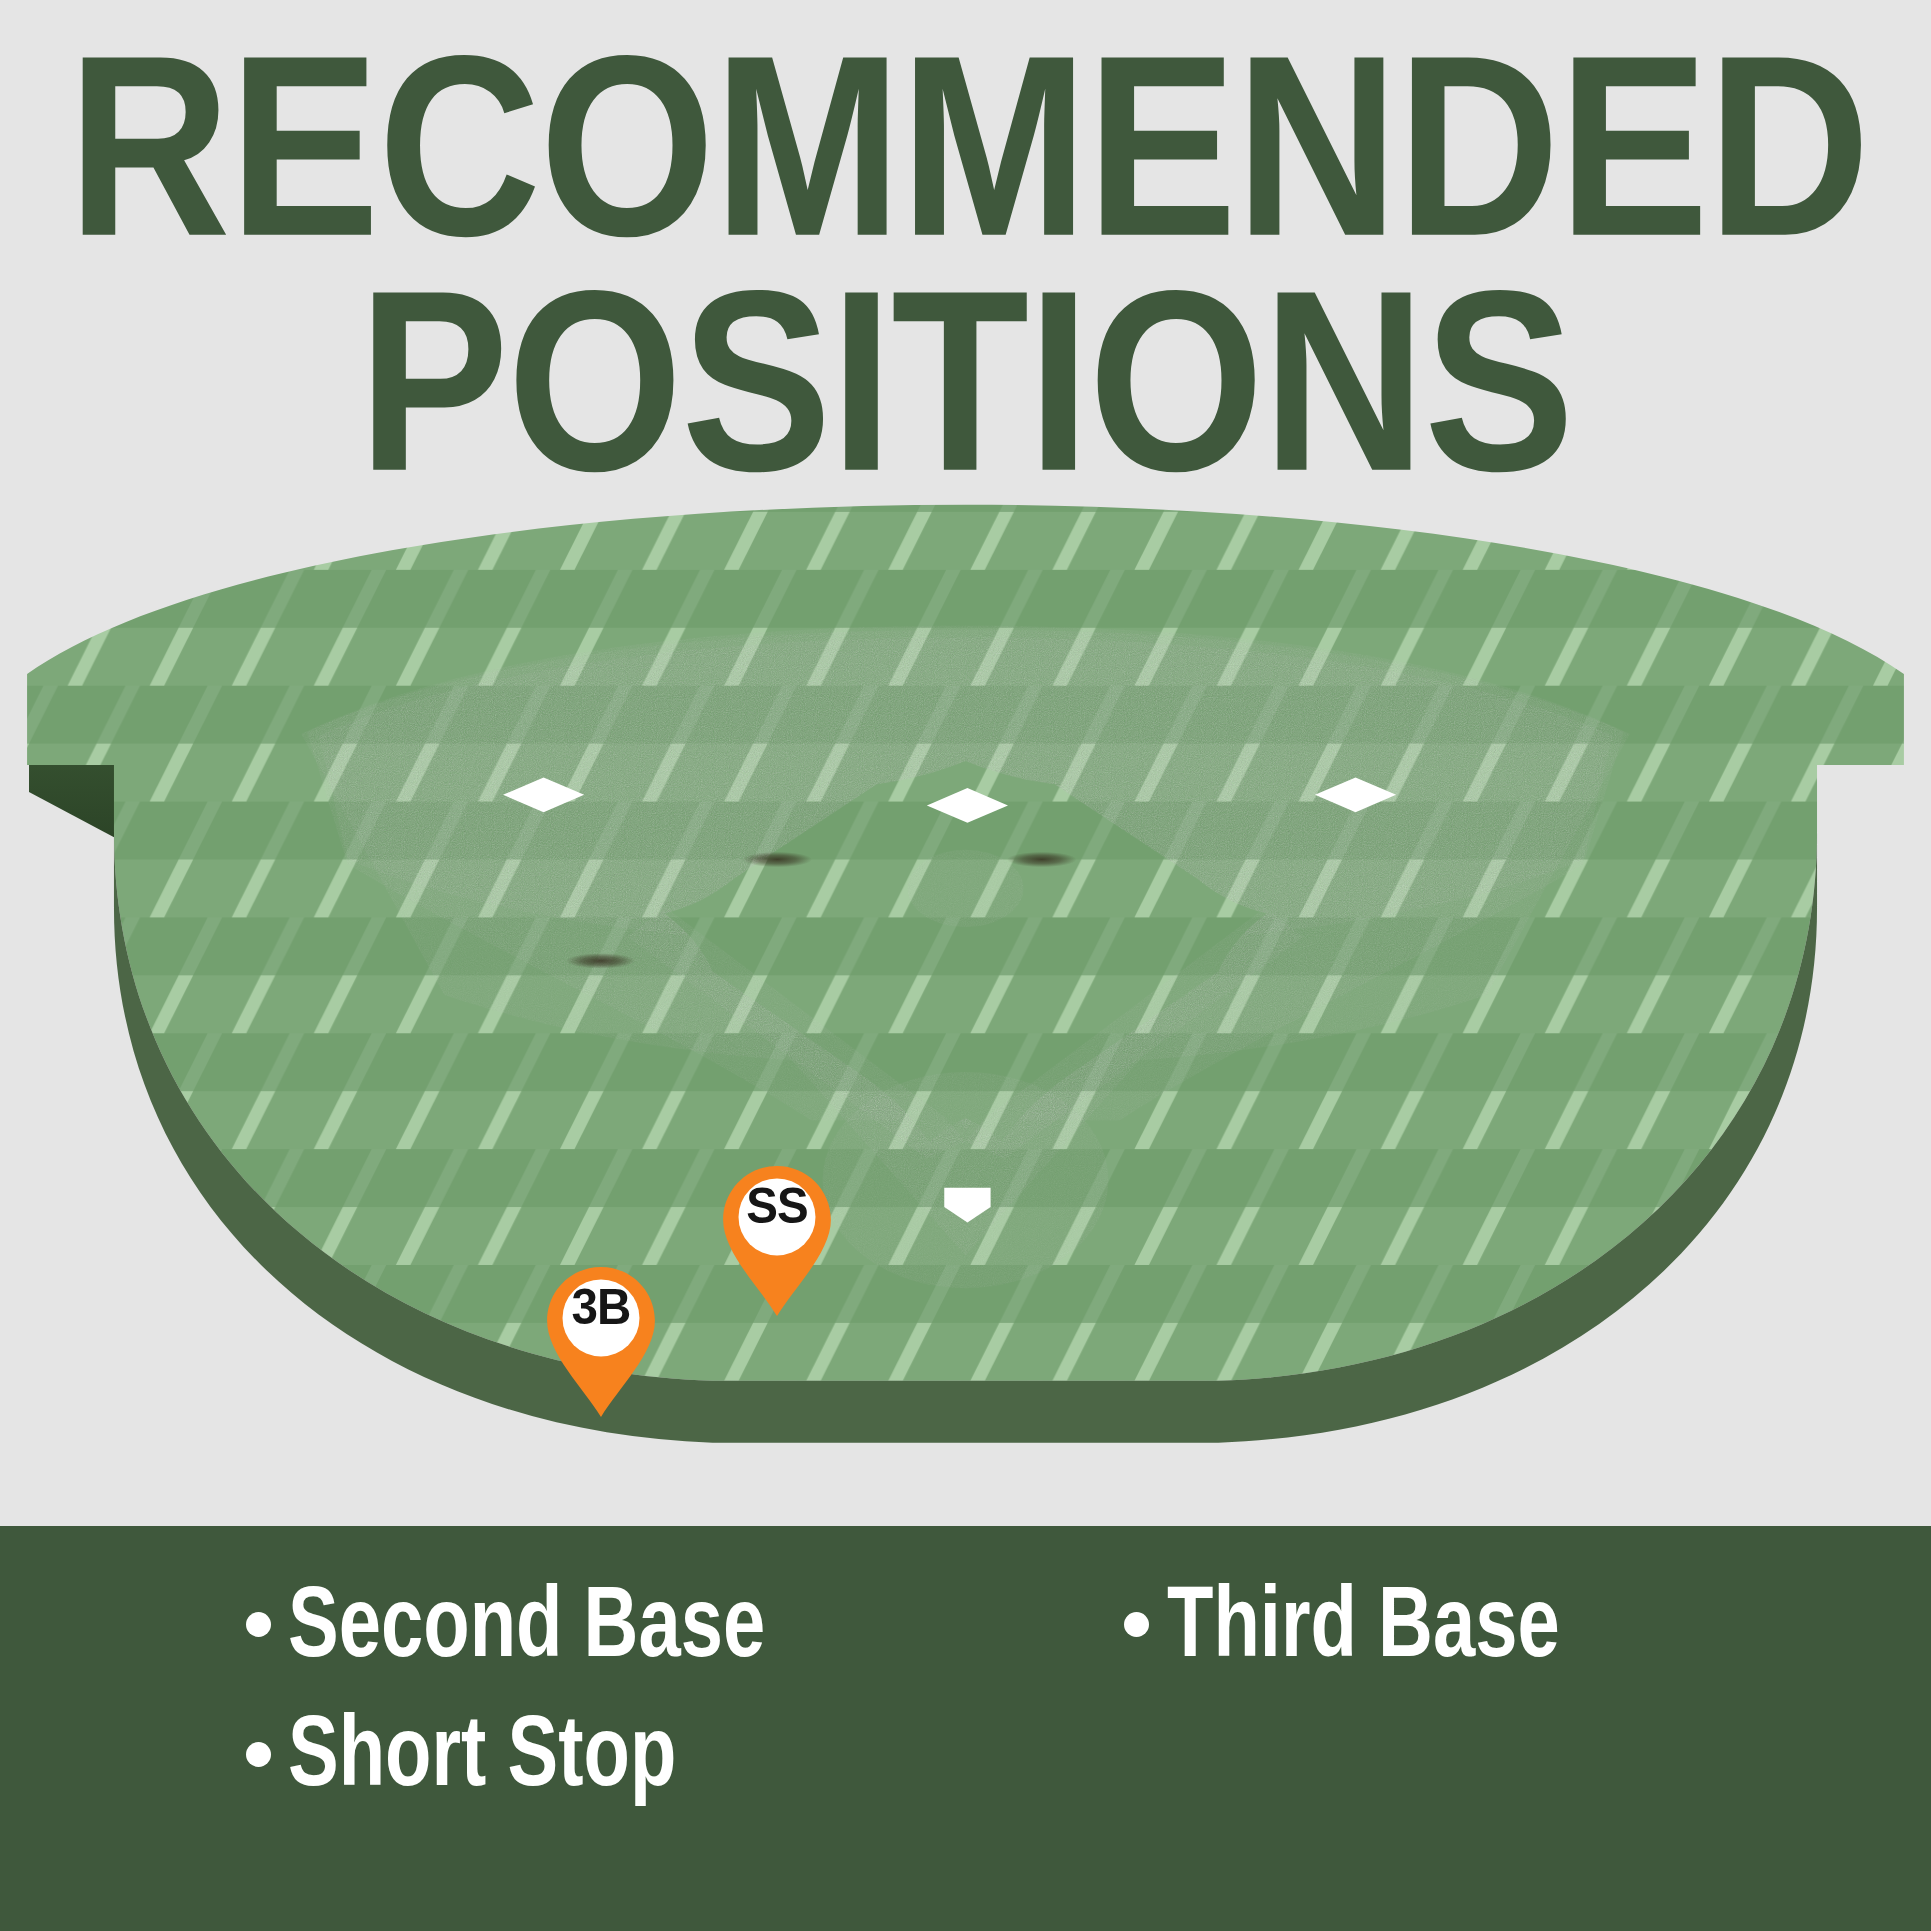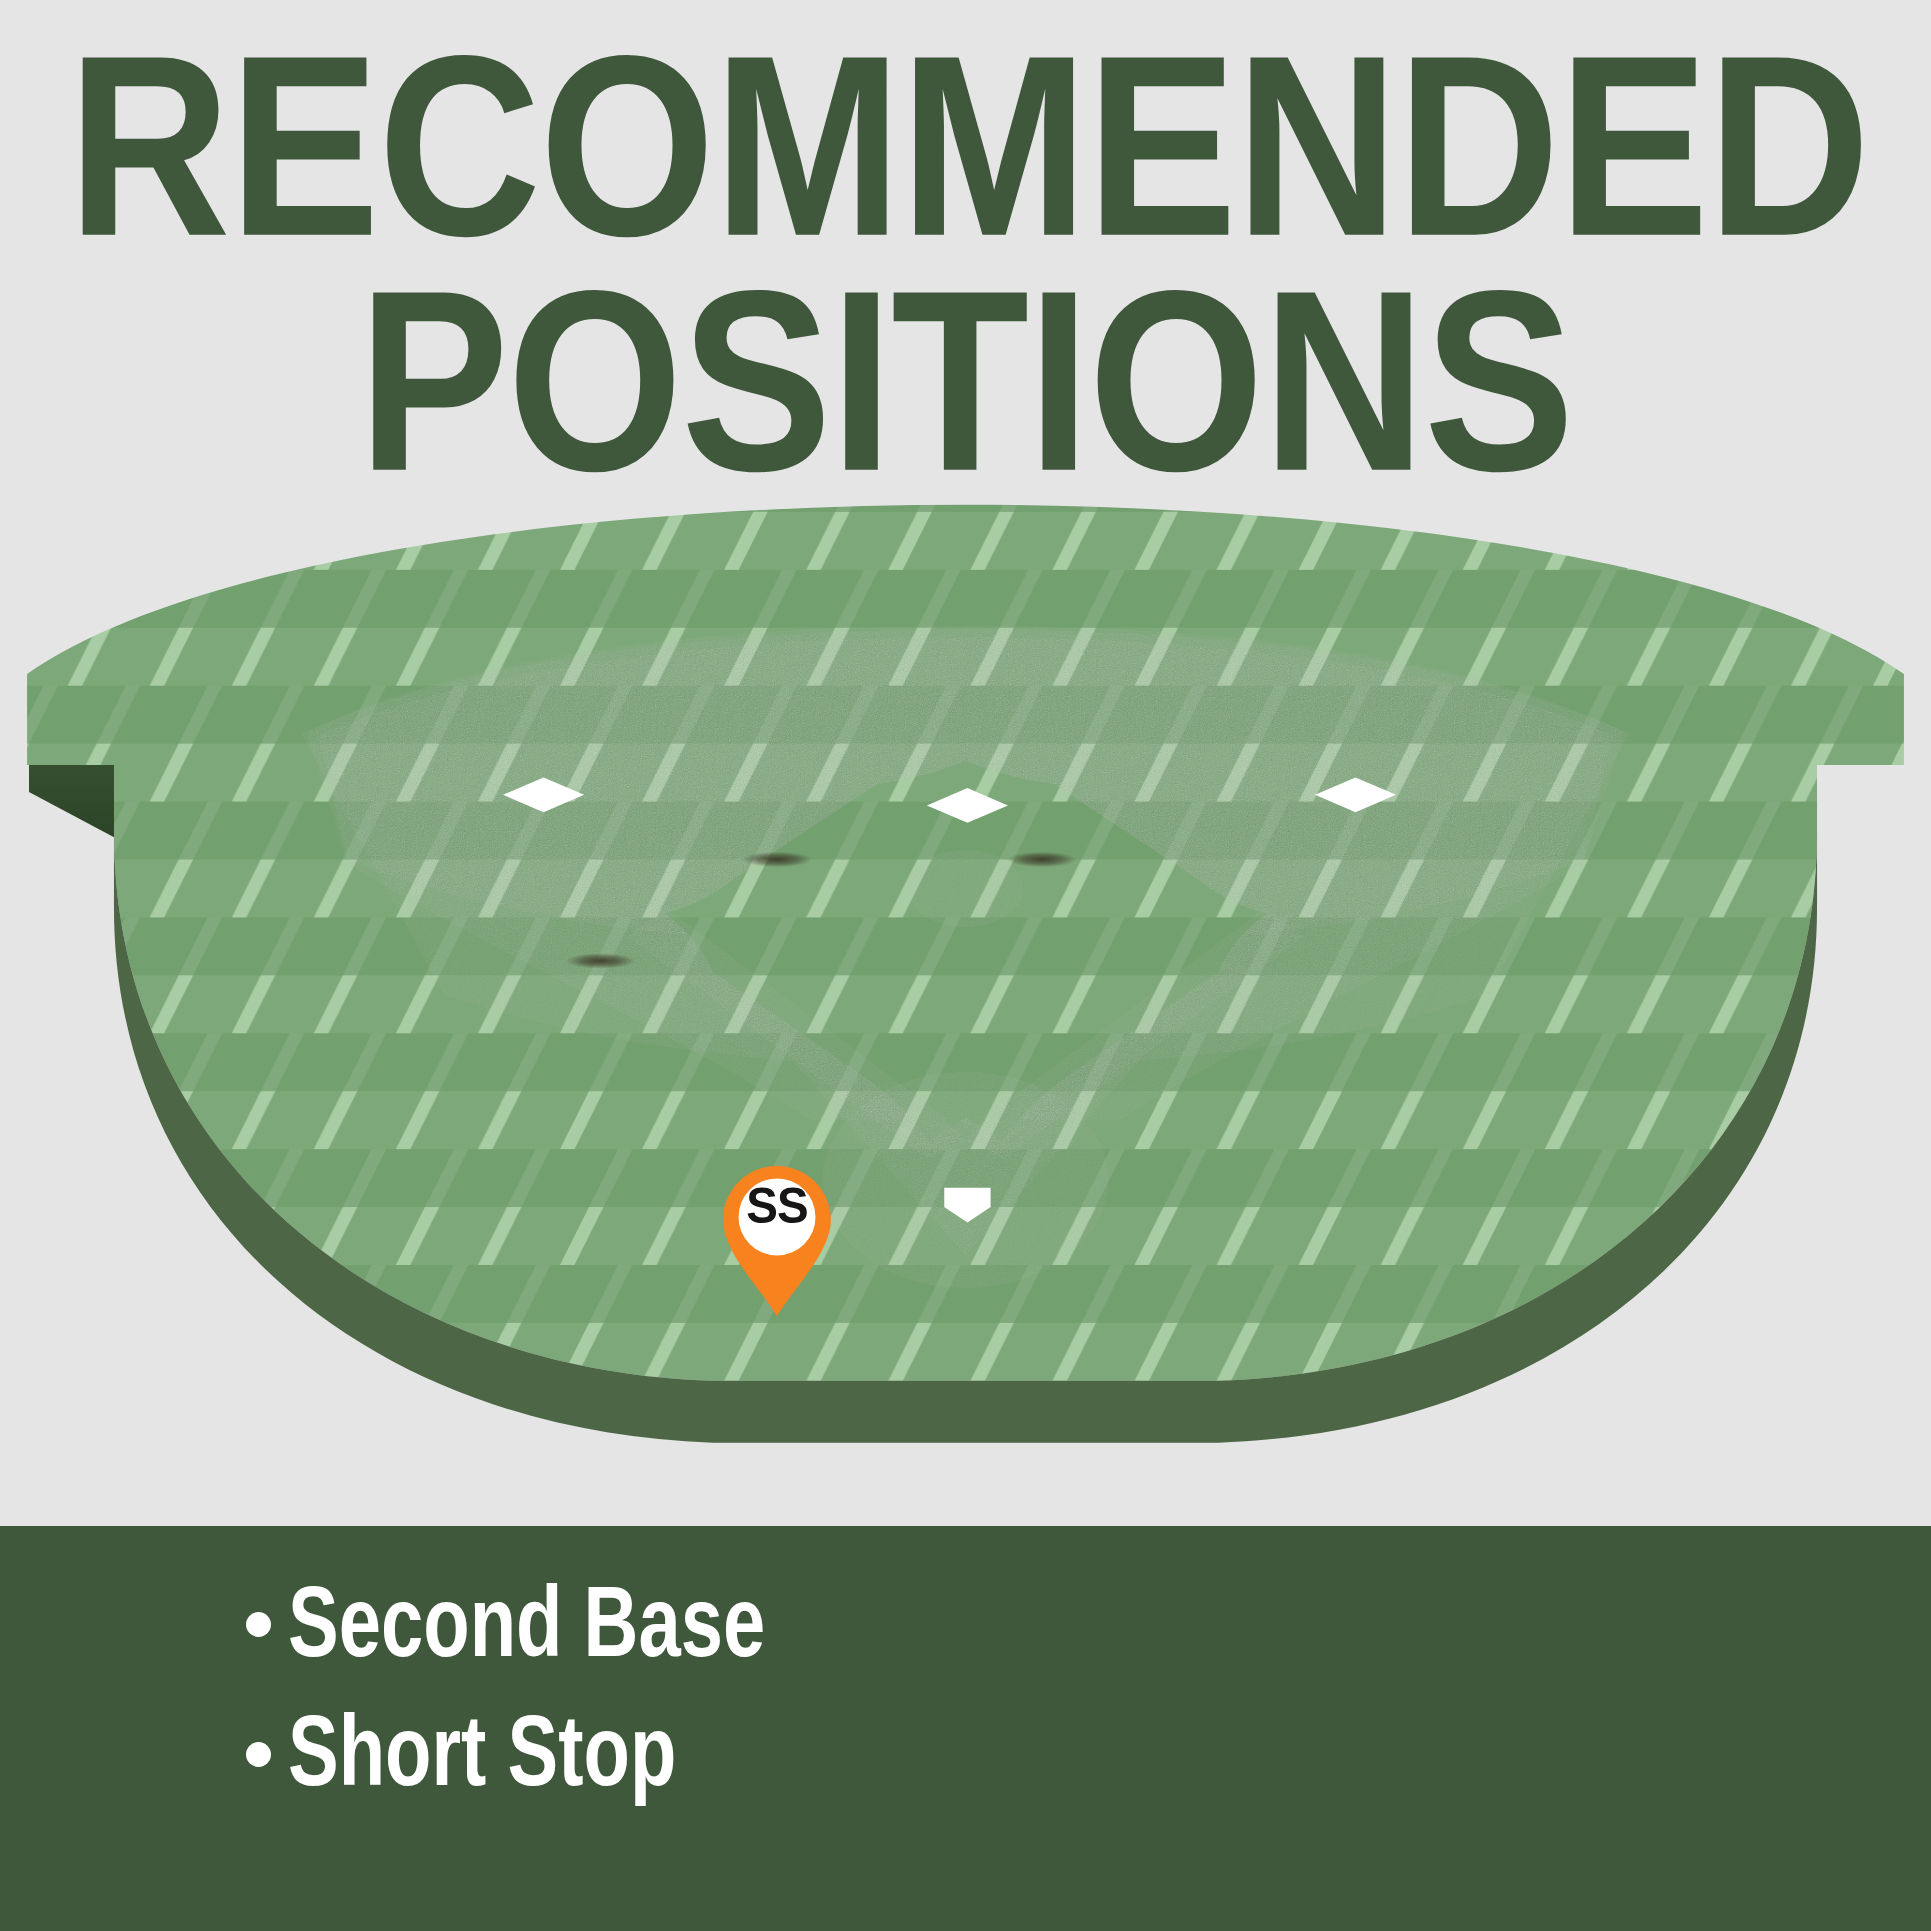--- a/index.html
+++ b/index.html
@@ -271,29 +271,42 @@
 
     <div class="marker m-ss">
       <svg class="pin-svg" viewBox="0 0 116 160" xmlns="http://www.w3.org/2000/svg">
         <path d="M58,2 C27,2 2,27 2,58 C2,92 40,128 58,158 C76,128 114,92 114,58 C114,27 89,2 58,2 Z" fill="#F7821E"></path>
         <circle cx="58" cy="55" r="40" fill="#FFFFFF"></circle>
       </svg>
       <div class="pin-label">SS</div>
     </div>
 
 
+    <div class="marker m-3b">
+      <svg class="pin-svg" viewBox="0 0 116 160" xmlns="http://www.w3.org/2000/svg">
+        <path d="M58,2 C27,2 2,27 2,58 C2,92 40,128 58,158 C76,128 114,92 114,58 C114,27 89,2 58,2 Z" fill="#F7821E"></path>
+        <circle cx="58" cy="55" r="40" fill="#FFFFFF"></circle>
+      </svg>
+      <div class="pin-label">3B</div>
+    </div>
   </div>
 
   <div class="banner">
     <div class="banner-grid">
       <div class="b-row">
         <div class="b-col">
           <div class="b-item">
             <span class="b-dot"></span>
             <span class="b-text">Second Base</span>
+          </div>
+        </div>
+        <div class="b-col right">
+          <div class="b-item">
+            <span class="b-dot"></span>
+            <span class="b-text">Third Base</span>
           </div>
         </div>
       </div>
       <div class="b-row">
         <div class="b-col">
           <div class="b-item">
             <span class="b-dot"></span>
             <span class="b-text">Short Stop</span>
           </div>
         </div>

